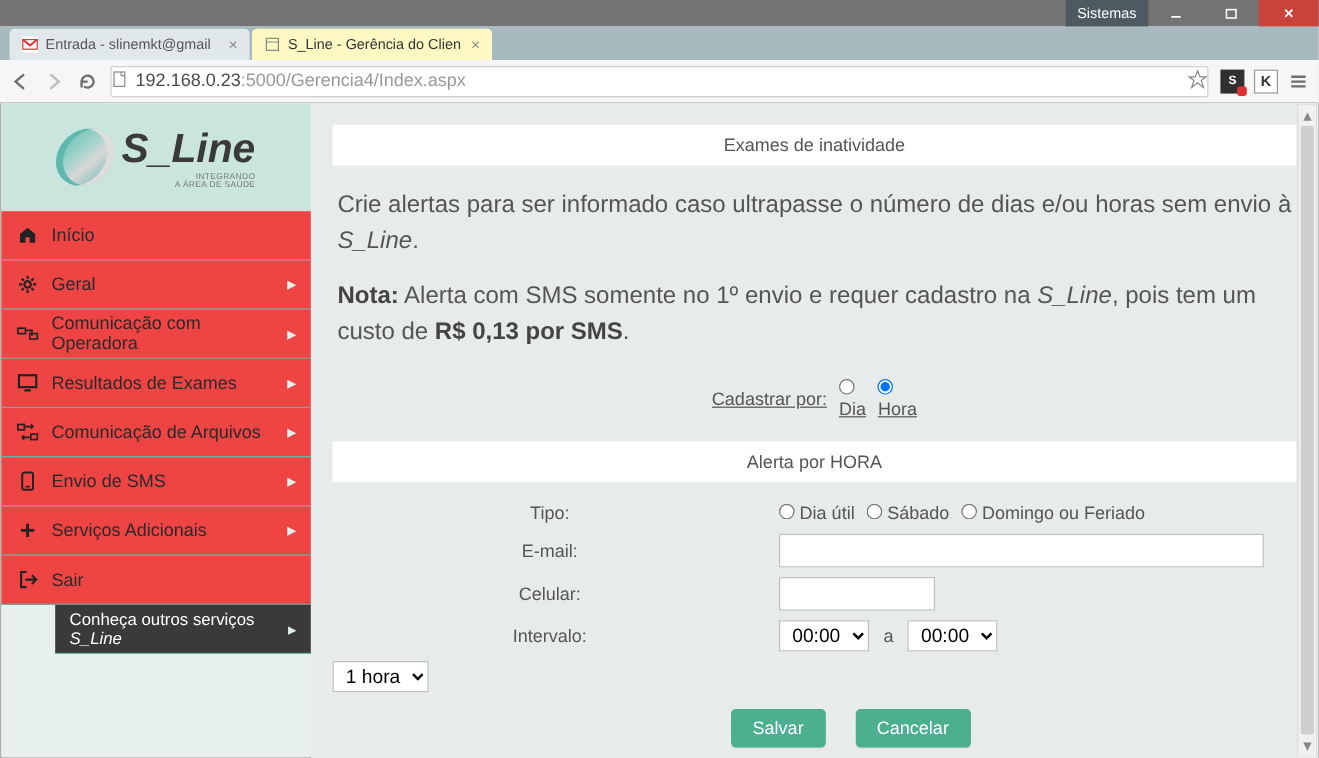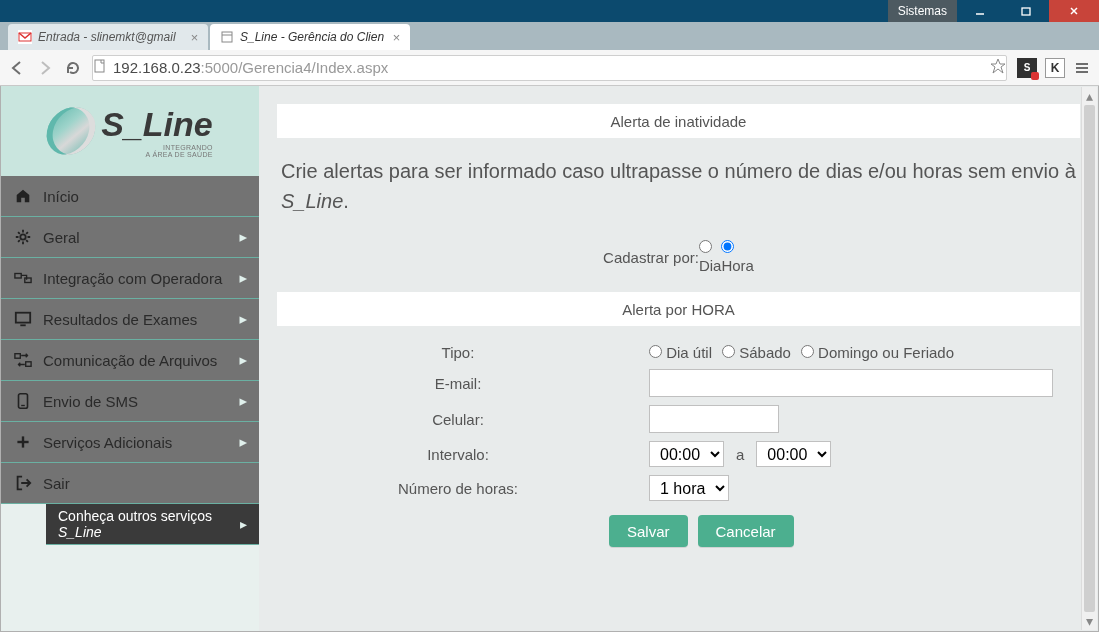--- a/index.html
+++ b/index.html
@@ -7,21 +7,21 @@
     font-family: "Segoe UI", Arial, sans-serif;
     background: #e8e8e8;
     width: 1099px;
     height: 632px;
     overflow: hidden;
     font-size: 14px;
   }
   
   .window-titlebar {
     height: 22px;
-    background: #0c4a6e;
+    background: #737373;
     display: flex;
     justify-content: flex-end;
     align-items: stretch;
   }
   .titlebar-btn {
     width: 46px;
     display: flex;
     align-items: center;
     justify-content: center;
     color: #fff;
@@ -37,37 +37,36 @@
   .titlebar-btn svg { width: 10px; height: 10px; }
   
   
   .tab-strip {
     height: 28px;
     background: #a9b9c0;
     display: flex;
     align-items: flex-end;
     padding-left: 8px;
     gap: -10px;
-    font-style: italic;
   }
   .browser-tab {
     height: 26px;
     min-width: 200px;
     background: #e1e8eb;
     border-radius: 4px 4px 0 0;
     display: flex;
     align-items: center;
     padding: 0 10px;
     font-size: 12px;
     color: #555;
     gap: 6px;
     position: relative;
     margin-right: 2px;
   }
-  .browser-tab.active { background: #ffffff; color: #333; }
+  .browser-tab.active { background: #fef9c3; color: #333; }
   .browser-tab .tab-close { margin-left: auto; font-size: 13px; color: #888; }
   .browser-tab .favicon { width: 14px; height: 14px; display:flex;align-items:center;justify-content:center;}
   
   
   .toolbar {
     height: 36px;
     background: #f6f6f6;
     border-bottom: 1px solid #c8c8c8;
     display: flex;
     align-items: center;
@@ -140,21 +139,21 @@
     transform: skewX(-10deg);
     box-shadow: inset -6px 0 0 #ddd, inset 6px 0 0 #5fb8ac;
   }
   .logo-text { display:flex; flex-direction:column; }
   .logo-name { font-family: Arial; font-size: 34px; font-weight:bold; font-style: italic; color:#3a3a3a; }
   .logo-tag { font-size: 7px; text-align:right; color:#777; letter-spacing:0.3px; }
   
   .nav { display:flex; flex-direction:column; }
   .nav-item {
     height: 41px;
-    background: #737373;
+    background: #ef4444;
     border-bottom: 1px solid #6ab0a2;
     display:flex;
     align-items:center;
     padding: 0 12px;
     color: #2a2a2a;
     gap: 10px;
     cursor: pointer;
     font-size: 15px;
   }
   .nav-item .chev { margin-left:auto; color: #e0f0ec;}
@@ -181,21 +180,23 @@
     font-size: 15px;
     margin-bottom: 14px;
   }
   .desc { padding: 4px 4px 12px; font-size:20px; line-height:1.5;}
   .desc .brand { font-style: italic; }
   .desc .bold { font-weight: bold; color:#444;}
   .radio-row {
     display:flex;
     align-items:center;
     justify-content:center;
+    gap: 10px;
     padding: 12px 0 18px;
+    text-decoration: underline;
   }
   .radio-row label { display:flex; align-items:flex-start; gap:4px;flex-direction:column; }
   
   .form-row {
     display:flex;
     align-items:center;
     justify-content: flex-start;
     padding: 4px 0;
     gap: 10px;
   }
@@ -210,21 +211,21 @@
     font-size: 16px;
     background:#fff;
   }
   .email-input { width: 404px; }
   .cel-input { width: 130px; }
   select.text-input { height: 26px; }
   .interval-sep { padding: 0 2px; }
   
   .btn-row {
     display:flex;
-    gap: 10px;
+    gap: 25px;
     padding-top: 10px;
     padding-left: 332px;
     align-items: flex-end;
   }
   .btn {
     background: #4caf8f;
     color: #fff;
     border: none;
     border-radius: 4px;
     height: 32px;
@@ -373,21 +374,21 @@
         <span class="chev">▸</span>
       </div>
       <div class="nav-item">
         <span class="nav-ico">
             <svg viewBox="0 0 20 20" width="20" height="18">
               <rect x="1" y="5" width="7" height="5" fill="none" stroke="currentColor" stroke-width="1.5"></rect>
               <rect x="12" y="10" width="7" height="5" fill="none" stroke="currentColor" stroke-width="1.5"></rect>
               <path d="M8 7 H14 V12" fill="none" stroke="currentColor" stroke-width="1.5"></path>
             </svg>
           </span>
-        <span>Integração com Operadora</span>
+        <span>Comunicação com Operadora</span>
         <span class="chev">▸</span>
       </div>
       <div class="nav-item">
         <span class="nav-ico">
             <svg viewBox="0 0 20 20" width="18" height="18">
               <rect x="2" y="3" width="16" height="11" fill="none" stroke="currentColor" stroke-width="2"></rect>
               <line x1="7" y1="17" x2="13" y2="17" stroke="currentColor" stroke-width="2"></line>
             </svg>
           </span>
         <span>Resultados de Exames</span>
@@ -437,24 +438,27 @@
       <div class="nav-item dark">
         <span>
           <span>Conheça outros serviços </span><span class="brand">S_Line</span>
         </span>
         <span class="chev">▸</span>
       </div>
     </div>
   </div>
 
   <div class="content">
-    <div class="panel-header">Alerta de inatividade</div>
+    <div class="panel-header">Exames de inatividade</div>
 
     <div class="desc">
       <span>Crie alertas para ser informado caso ultrapasse o número de dias e/ou horas sem envio à </span><span class="brand">S_Line</span><span>.</span>
+    </div>
+    <div class="desc">
+      <span class="bold">Nota:</span><span> Alerta com SMS somente no 1º envio e requer cadastro na </span><span class="brand">S_Line</span><span>, pois tem um custo de </span><span class="bold">R$ 0,13 por SMS</span><span>.</span>
     </div>
 
     <div class="radio-row">
       <span>Cadastrar por:</span>
       <label>
           <input type="radio" name="cad" style=""> 
           <span>Dia</span>
         </label>
       <label>
           <input type="radio" name="cad" checked="" style=""> 
@@ -482,21 +486,20 @@
     </div>
 
     <div class="form-row">
       <div class="form-label">Intervalo:</div>
       <select class="text-input"><option>00:00</option></select>
       <span class="interval-sep">a</span>
       <select class="text-input"><option>00:00</option></select>
     </div>
 
     <div class="form-row">
-      <div class="form-label">Número de horas:</div>
       <select class="text-input" style="width:80px"><option>1 hora</option></select>
     </div>
 
     <div class="btn-row">
       <button class="btn">Salvar</button>
       <button class="btn">Cancelar</button>
     </div>
   </div>
 
   <div class="page-scroll">

